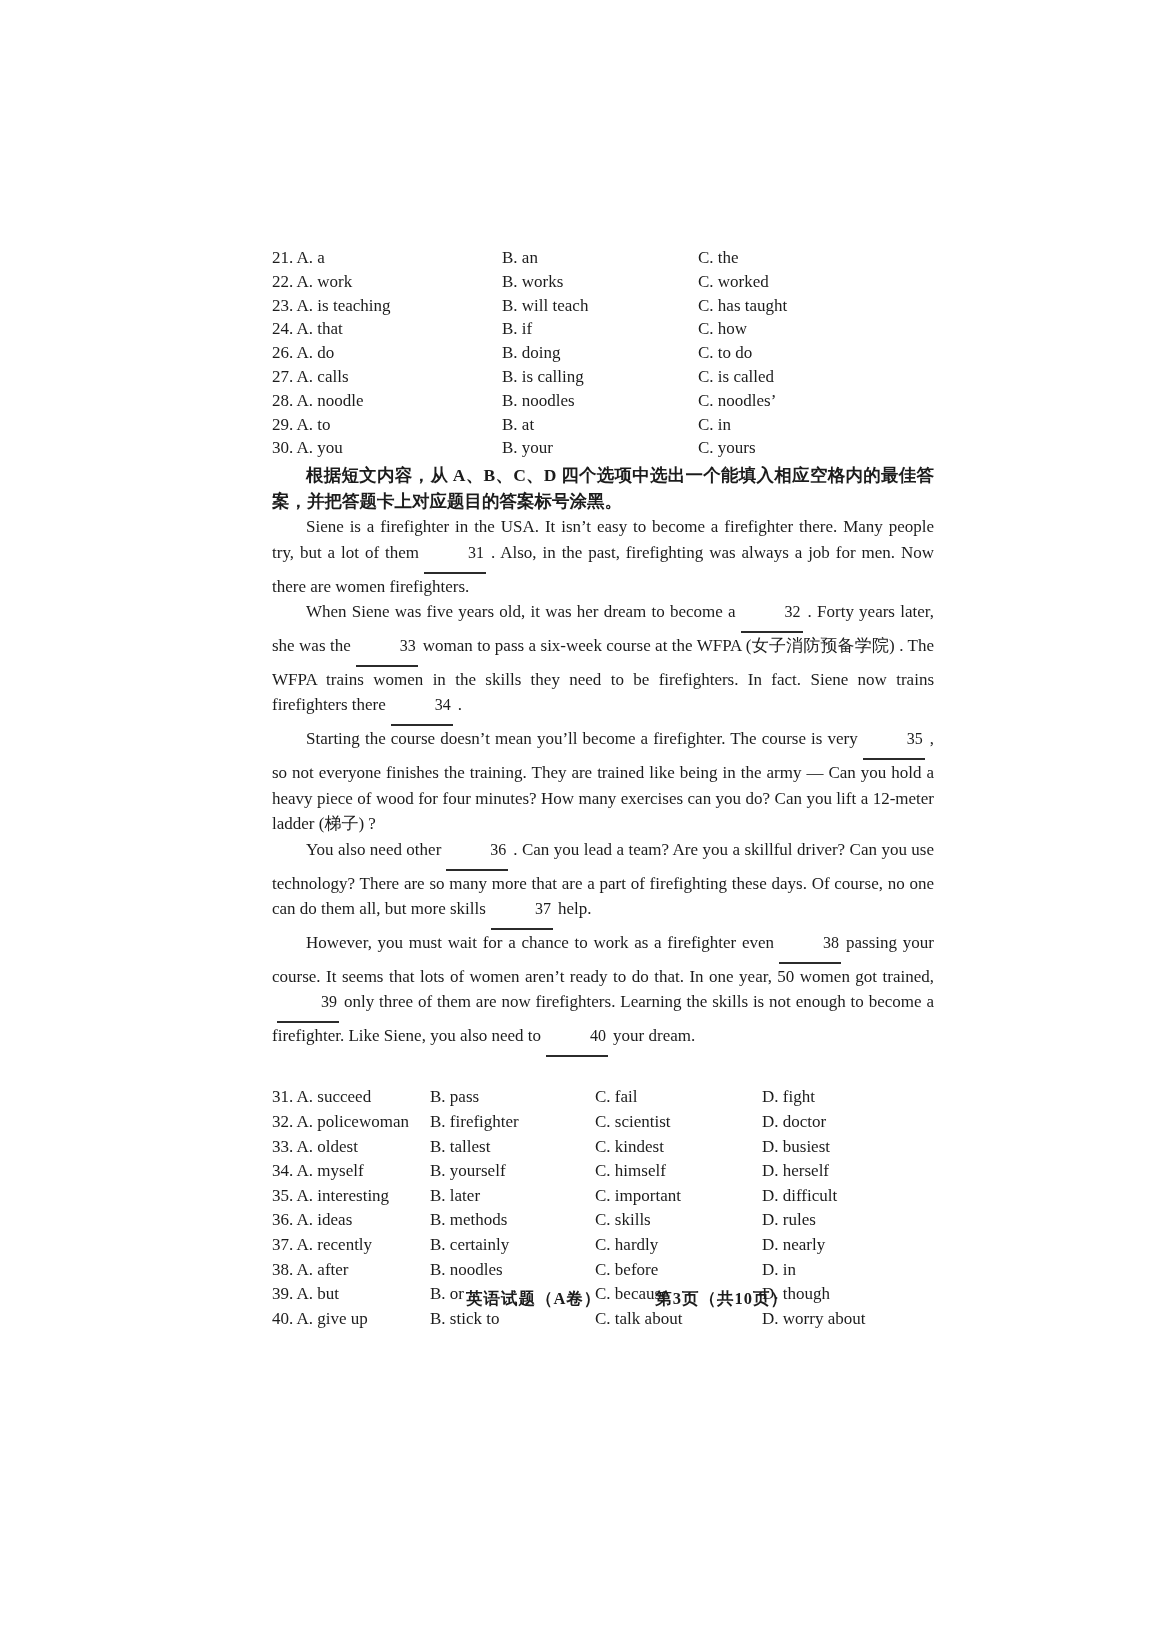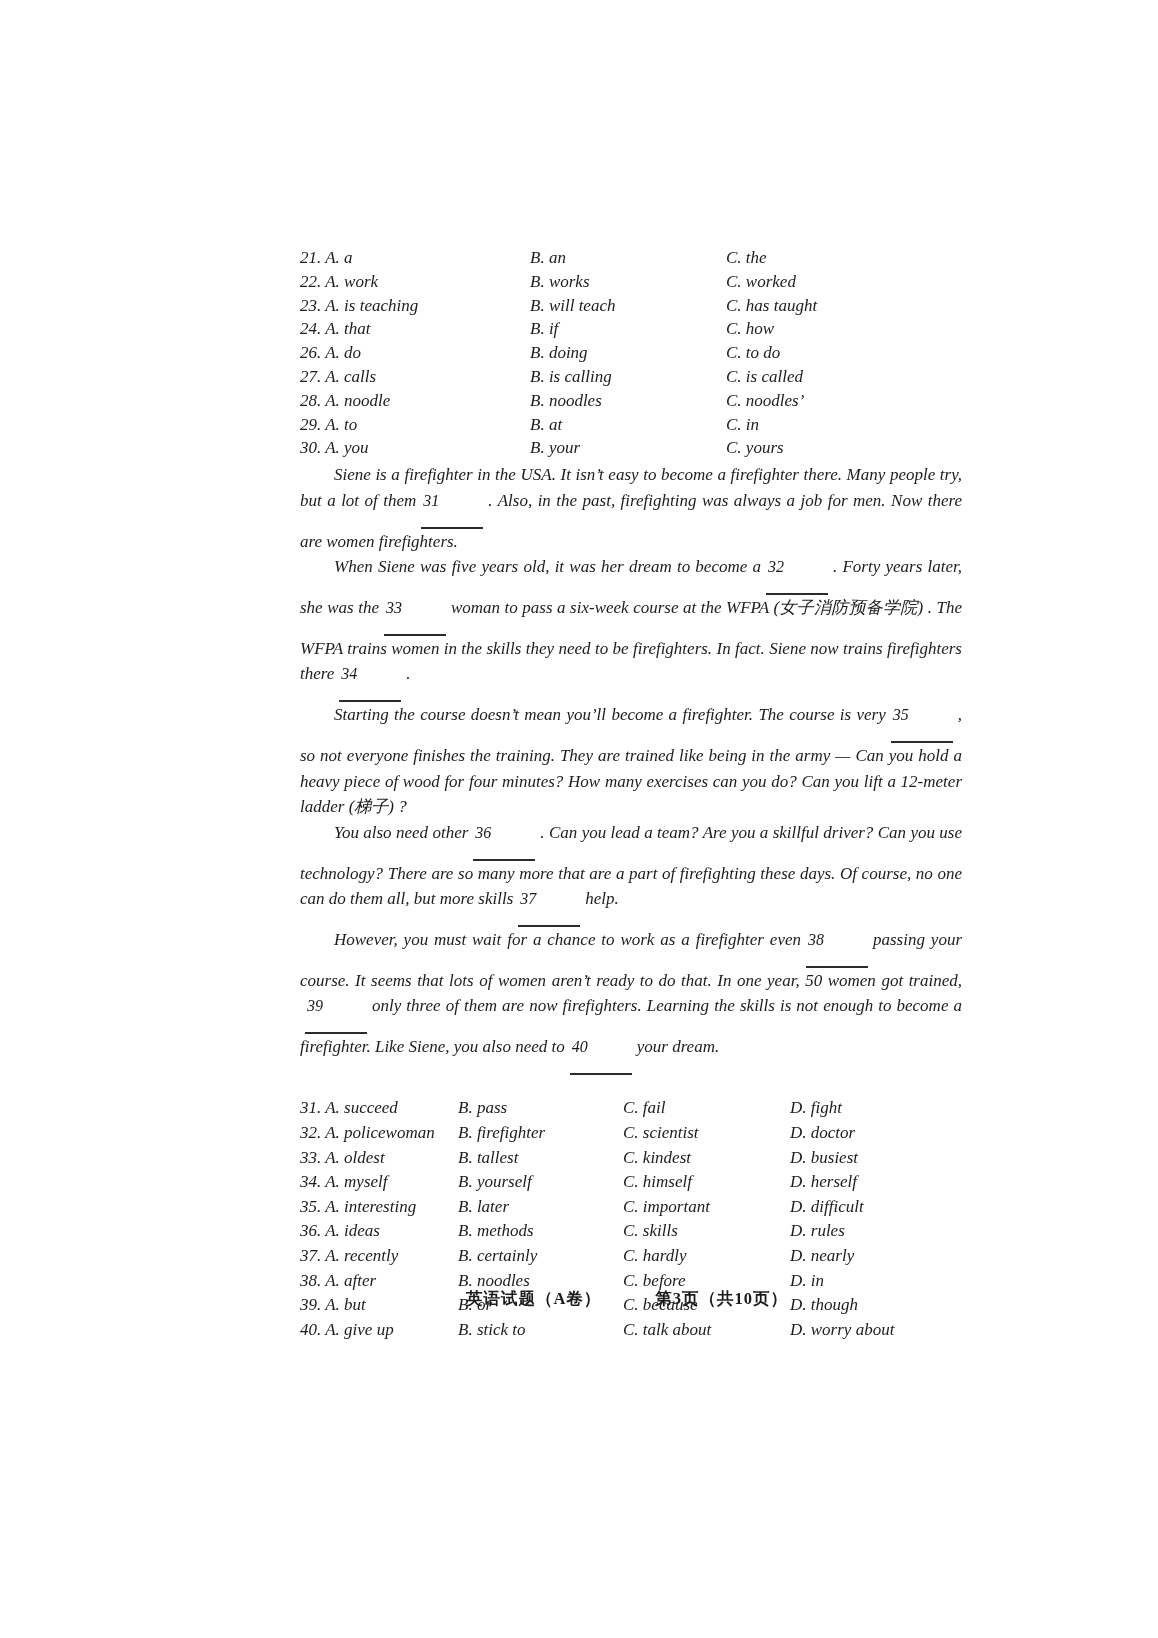--- a/index.html
+++ b/index.html
@@ -6,32 +6,32 @@
   .page{
     position:relative;
     width:1158px;height:1638px;
     background:#ffffff;
     font-family:"Liberation Serif","DejaVu Serif",serif;
     color:#1c1c1c;
     overflow:hidden;
   }
   .content{
     position:absolute;
-    left:300px;top:248px;width:662px;font-style:italic;
+    left:272px;top:248px;width:662px;
   }
   
   .rows3 .row{
     display:grid;
     grid-template-columns:230px 196px 1fr;
     height:23.8px;
     align-items:baseline;
     font-size:17px;
   }
   
-  .rows4{margin-top:23px;}
+  .rows4{margin-top:30px;}
   .rows4 .row{
     display:grid;
     grid-template-columns:158px 165px 167px 1fr;
     height:24.6px;
     align-items:baseline;
     font-size:17px;
   }
   .cell{white-space:nowrap;}
   .sec-heading{
     margin:6px 0 0 0;
@@ -50,24 +50,24 @@
   .passage p{
     margin:0;
     font-size:17px;
     line-height:25.4px;
     text-align:justify;
     text-indent:34px;
   }
   .blank{
     display:inline-block;
     min-width:58px;
-    text-align:left;
+    text-align:right;
     border-bottom:2px solid #2b2b2b;
     line-height:17px;
-    padding:0 2px 18px 2px;
+    padding:0 2px 11px 2px;
     margin:0 5px;
     text-indent:0;
     font-size:16px;
   }
   .footer{
     position:absolute;
     left:284px;top:1288px;width:662px;
     text-align:center;
     font-size:16.5px;
     font-weight:bold;
@@ -123,20 +123,21 @@
           <span class="cell">B. at</span>
           <span class="cell">C. in</span>
         </div>
       <div class="row">
           <span class="cell">30. A. you</span>
           <span class="cell">B. your</span>
           <span class="cell">C. yours</span>
         </div>
     </div>
 
+    <p class="instruction">根据短文内容，从 A、B、C、D 四个选项中选出一个能填入相应空格内的最佳答案，并把答题卡上对应题目的答案标号涂黑。</p>
 
     <div class="passage">
       <p><span>Siene is a firefighter in the USA. It isn’t easy to become a firefighter there. Many people try, but a lot of them</span><span class="blank">31</span><span>. Also, in the past, firefighting was always a job for men. Now there are women firefighters.</span></p>
       <p><span>When Siene was five years old, it was her dream to become a</span><span class="blank">32</span><span>. Forty years later, she was the</span><span class="blank">33</span><span>woman to pass a six-week course at the WFPA (女子消防预备学院) . The WFPA trains women in the skills they need to be firefighters. In fact. Siene now trains firefighters there</span><span class="blank">34</span><span>.</span></p>
       <p><span>Starting the course doesn’t mean you’ll become a firefighter. The course is very</span><span class="blank">35</span><span>, so not everyone finishes the training. They are trained like being in the army — Can you hold a heavy piece of wood for four minutes? How many exercises can you do? Can you lift a 12-meter ladder (梯子) ?</span></p>
       <p><span>You also need other</span><span class="blank">36</span><span>. Can you lead a team? Are you a skillful driver? Can you use technology? There are so many more that are a part of firefighting these days. Of course, no one can do them all, but more skills</span><span class="blank">37</span><span>help.</span></p>
       <p><span>However, you must wait for a chance to work as a firefighter even</span><span class="blank">38</span><span>passing your course. It seems that lots of women aren’t ready to do that. In one year, 50 women got trained,</span><span class="blank">39</span><span>only three of them are now firefighters. Learning the skills is not enough to become a firefighter. Like Siene, you also need to</span><span class="blank">40</span><span>your dream.</span></p>
     </div>
 
     <div class="rows4">

